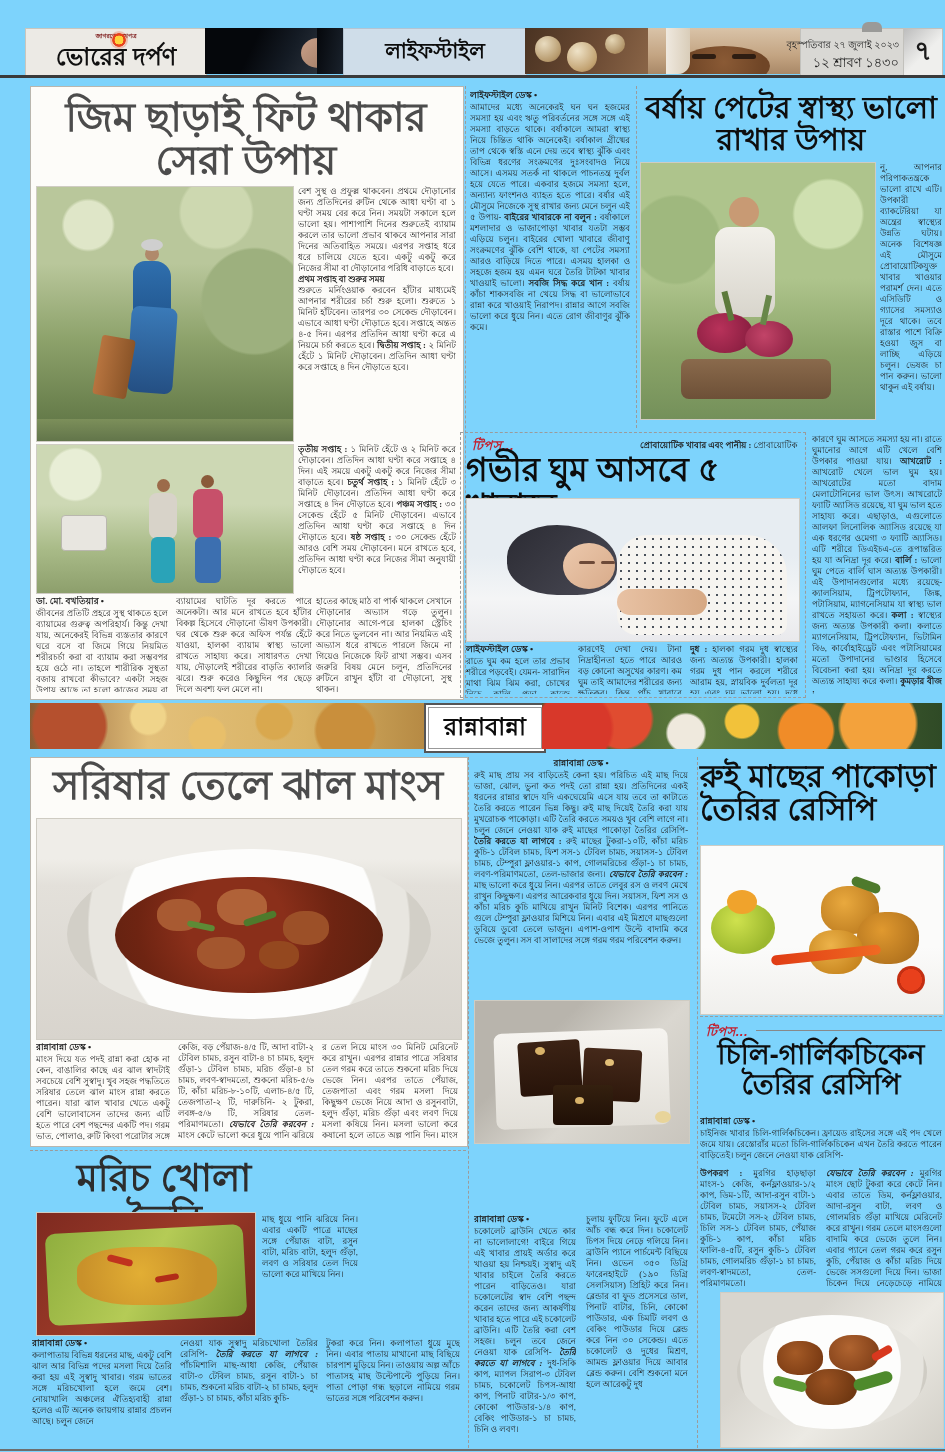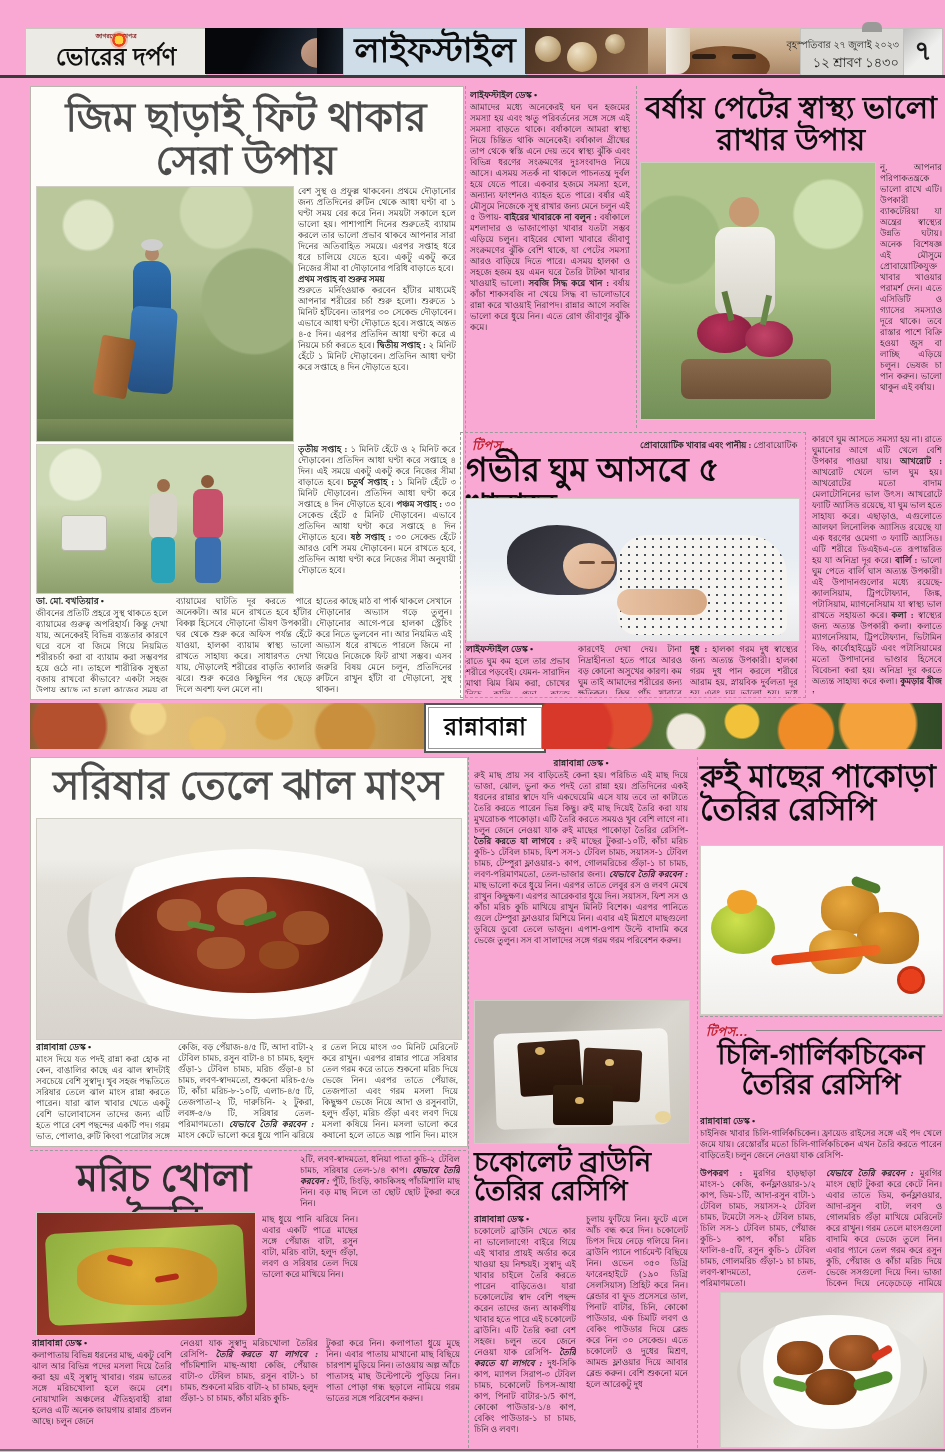--- a/index.html
+++ b/index.html
@@ -1,16 +1,16 @@
 <!DOCTYPE html>
 <html><head>
 <meta charset="utf-8">
 <style>
   html,body{margin:0;padding:0;background:#ddd;}
-  .page{position:relative;width:945px;height:1452px;background:#f9a8d4;overflow:hidden;
+  .page{position:relative;width:945px;height:1452px;background:#7dd3fc;overflow:hidden;
         font-family:"Liberation Sans","DejaVu Sans",sans-serif;color:#1a1a1a;}
   .abs{position:absolute;}
   .body-text{font-size:8.6px;line-height:1.28;text-align:justify;color:#1f1f1f;overflow:hidden;font-family:Liberation Serif, serif;}
   .byline{font-weight:bold;font-size:9px;display:block;}
   .rh{font-weight:bold;}
   .headline{font-weight:bold;text-align:center;line-height:1.08;}
   .tips{color:#c3202f;font-weight:bold;font-style:italic;font-size:13px;letter-spacing:.5px;}
   .box{border:1px solid #b9b6ae;}
   .dash-v{border-left:1px dashed #9b9b9b;width:0;}
   .dash-h{border-top:1px dashed #9b9b9b;height:0;}
@@ -32,21 +32,21 @@
                  background:radial-gradient(circle,#ffd23d 0 45%,#e8431c 46% 70%,transparent 71%);
                  box-shadow:0 0 0 2px rgba(232,67,28,.25);"></span>
   </div>
 
   <div class="strip" style="left:205px;top:28px;width:138px;height:46px;background:linear-gradient(115deg,#05070b 0 35%,#141b24 60%,#2b323c 85%,#11161d);">
     <div class="sh" style="right:8px;top:10px;width:34px;height:30px;border-radius:50% 40% 40% 50%;background:linear-gradient(135deg,#caa089,#9d7962);"></div>
     <div class="sh" style="right:0;top:0;width:26px;height:46px;background:linear-gradient(100deg,#05070b,#1a222c);"></div>
   </div>
 
   <div class="abs centered" style="left:343px;top:28px;width:182px;height:46px;background:#cfdde9;border:1px solid #b4c4d2;">
-    <span style="font-size:34px;font-weight:bold;color:#0c0c0c;">লাইফস্টাইল</span>
+    <span style="font-size:21px;font-weight:bold;color:#0c0c0c;">লাইফস্টাইল</span>
   </div>
 
   <div class="strip" style="left:525px;top:28px;width:123px;height:46px;background:linear-gradient(110deg,#4a3322,#6b4a33 55%,#8a6547);">
     <div class="sh" style="left:10px;top:8px;width:26px;height:26px;border-radius:50%;background:radial-gradient(circle at 35% 30%,#e9dcc0,#b79a6d 70%,#8a6b45);"></div>
     <div class="sh" style="left:42px;top:14px;width:30px;height:30px;border-radius:50%;background:radial-gradient(circle at 35% 30%,#efe3c8,#c2a271 70%,#8f6f48);"></div>
     <div class="sh" style="left:80px;top:6px;width:20px;height:20px;border-radius:50%;background:radial-gradient(circle at 35% 30%,#e5d6b5,#ad8f63 75%,#7d5f3e);"></div>
   </div>
 
   <div class="strip" style="left:648px;top:28px;width:152px;height:46px;background:linear-gradient(180deg,#d9c3a8,#c3a482 60%,#a98867);">
     <div class="sh" style="left:30px;top:18px;width:92px;height:40px;border-radius:50%;background:radial-gradient(circle at 50% 40%,#8a5a35,#6f4526 75%);"></div>
@@ -227,25 +227,20 @@
     <span>মাংস কেটে ভালো করে ধুয়ে পানি ঝরিয়ে নিন। একটি পাত্রে দুধ, ২ চা চামচ মরিচ গুঁড়া, ২ চা চামচ রসুন বাটা,</span>
   </div>
   <div class="abs body-text" style="left:322px;top:1042px;width:136px;height:98px;">র তেল নিয়ে মাংস ৩০ মিনিট মেরিনেট করে রাখুন। এরপর রান্নার পাত্রে সরিষার তেল গরম করে তাতে শুকনো মরিচ দিয়ে ভেজে নিন। এরপর তাতে পেঁয়াজ, তেজপাতা এবং গরম মসলা দিয়ে কিছুক্ষণ ভেজে নিয়ে আদা ও রসুনবাটা, হলুদ গুঁড়া, মরিচ গুঁড়া এবং লবণ দিয়ে মসলা কষিয়ে নিন। মসলা ভালো করে কষানো হলে তাতে অল্প পানি দিন। মাংস মাখামাখা হয়ে এলে তাতে কাঁচা মরিচ দিয়ে মাংস চুলার উপরে রেখে দিন আরও ১০</div>
 
   <div class="abs dash-h" style="left:30px;top:1150px;width:436px;"></div>
   <div class="abs dash-v" style="left:468px;top:757px;height:691px;"></div>
   <div class="abs dash-v" style="left:697px;top:757px;height:691px;"></div>
 
   <div class="abs headline" style="left:36px;top:1158px;width:256px;height:48px;font-size:38px;color:#2d2d2d;">মরিচ খোলা তৈরি</div>
 
-  <div class="abs body-text" style="left:300px;top:1154px;width:160px;height:56px;">
-    <span>২টি, লবণ-স্বাদমতো, ধনিয়া পাতা কুচি-২ টেবিল চামচ, সরিষার তেল-১/৪ কাপ।</span>
-    <span class="rh" style="font-style:italic;">যেভাবে তৈরি করবেন :</span>
-    <span>পুঁটি, চিংড়ি, কাচকিসহ পাঁচমিশালি মাছ নিন। বড় মাছ নিলে তা ছোট ছোট টুকরা করে নিন।</span>
-  </div>
 
   <div class="photo" style="left:36px;top:1212px;width:218px;height:122px;background:linear-gradient(135deg,#7e2a20,#9c3a28 50%,#6e241a);">
     <div class="sh" style="left:10px;top:16px;width:198px;height:92px;border-radius:10px;background:linear-gradient(120deg,#8fae3e,#b5cb56 50%,#7d9a34);transform:rotate(-3deg);"></div>
     <div class="sh" style="left:40px;top:34px;width:140px;height:58px;border-radius:40%;background:radial-gradient(circle at 45% 45%,#e2ae34,#c9912a 70%);"></div>
     <div class="sh" style="left:70px;top:44px;width:26px;height:7px;border-radius:4px;background:#c0331e;transform:rotate(14deg);"></div>
     <div class="sh" style="left:118px;top:62px;width:24px;height:6px;border-radius:4px;background:#b12c18;transform:rotate(-10deg);"></div>
   </div>
 
   <div class="abs body-text" style="left:262px;top:1214px;width:96px;height:120px;">মাছ ধুয়ে পানি ঝরিয়ে নিন। এবার একটি পাত্রে মাছের সঙ্গে পেঁয়াজ বাটা, রসুন বাটা, মরিচ বাটা, হলুদ গুঁড়া, লবণ ও সরিষার তেল দিয়ে ভালো করে মাখিয়ে নিন।</div>
 
@@ -284,27 +279,26 @@
     <div class="sh" style="left:20px;top:30px;width:174px;height:96px;border-radius:8px;background:linear-gradient(180deg,#f6f4f0,#e2dfd8);transform:rotate(-2deg);"></div>
     <div class="sh" style="left:44px;top:40px;width:62px;height:54px;border-radius:4px;background:linear-gradient(180deg,#3c2315,#271309);transform:rotate(-4deg);"></div>
     <div class="sh" style="left:108px;top:48px;width:58px;height:52px;border-radius:4px;background:linear-gradient(180deg,#45291a,#2d170b);transform:rotate(3deg);"></div>
     <div class="sh" style="left:78px;top:84px;width:60px;height:40px;border-radius:4px;background:linear-gradient(180deg,#34200f,#1f0f06);"></div>
     <div class="sh" style="left:60px;top:46px;width:10px;height:8px;border-radius:50%;background:#d9b36a;"></div>
     <div class="sh" style="left:130px;top:58px;width:9px;height:7px;border-radius:50%;background:#e3c078;"></div>
     <div class="sh" style="left:100px;top:96px;width:9px;height:7px;border-radius:50%;background:#d9b36a;"></div>
     <div class="sh" style="left:180px;top:110px;width:16px;height:12px;border-radius:50%;background:#e8d49a;"></div>
   </div>
 
-  <div class="abs headline" style="left:474px;top:1148px;width:214px;height:60px;font-size:27px;color:#0d0d0d;text-align:left;">চকোলেট ব্রাউনি তৈরির রেসিপি</div>
 
   <div class="abs body-text" style="left:474px;top:1214px;width:102px;height:232px;">
     <span class="byline">রান্নাবান্না ডেস্ক •</span>
     <span>চকোলেট ব্রাউনি খেতে কার না ভালোলাগে! বাইরে গিয়ে এই খাবার প্রায়ই অর্ডার করে খাওয়া হয় নিশ্চয়ই। সুস্বাদু এই খাবার চাইলে তৈরি করতে পারেন বাড়িতেও। যারা চকোলেটের স্বাদ বেশি পছন্দ করেন তাদের জন্য আকর্ষণীয় খাবার হতে পারে এই চকোলেট ব্রাউনি। এটি তৈরি করা বেশ সহজ। চলুন তবে জেনে নেওয়া যাক রেসিপি-</span>
     <span class="rh" style="font-style:italic;">তৈরি করতে যা লাগবে :</span>
-    <span>দুধ-সিকি কাপ, ম্যাপল সিরাপ-৩ টেবিল চামচ, চকোলেট চিপস-আধা কাপ, পিনাট বাটার-১/5 কাপ, কোকো পাউডার-১/৪ কাপ, বেকিং পাউডার-১ চা চামচ, চিনি ও লবণ।</span>
+    <span>দুধ-সিকি কাপ, ম্যাপল সিরাপ-৩ টেবিল চামচ, চকোলেট চিপস-আধা কাপ, পিনাট বাটার-১/৩ কাপ, কোকো পাউডার-১/৪ কাপ, বেকিং পাউডার-১ চা চামচ, চিনি ও লবণ।</span>
   </div>
   <div class="abs body-text" style="left:586px;top:1214px;width:102px;height:232px;">চুলায় ফুটিয়ে নিন। ফুটে এলে আঁচ বন্ধ করে দিন। চকোলেট চিপস দিয়ে নেড়ে গলিয়ে নিন। ব্রাউনি প্যানে পার্চমেন্ট বিছিয়ে নিন। ওভেন ৩৫০ ডিগ্রি ফারেনহাইটে (১৯০ ডিগ্রি সেলসিয়াস) প্রিহিট করে নিন। ব্লেন্ডার বা ফুড প্রসেসরে ডাল, পিনাট বাটার, চিনি, কোকো পাউডার, এক চিমটি লবণ ও বেকিং পাউডার দিয়ে ব্লেন্ড করে নিন ৩০ সেকেন্ড। এতে চকোলেট ও দুধের মিশ্রণ, আমন্ড ফ্লাওয়ার দিয়ে আবার ব্লেন্ড করুন। বেশি শুকনো মনে হলে আরেকটু দুধ</div>
 
   <div class="abs dash-h" style="left:700px;top:1016px;width:242px;"></div>
 
   <div class="abs tips" style="left:706px;top:1022px;">টিপস...</div>
   <div class="abs" style="left:756px;top:1030px;width:186px;height:1px;background:#888;"></div>
 
   <div class="abs headline" style="left:700px;top:1040px;width:242px;height:72px;font-size:28px;color:#0d0d0d;">চিলি-গার্লিকচিকেন তৈরির রেসিপি</div>
 

